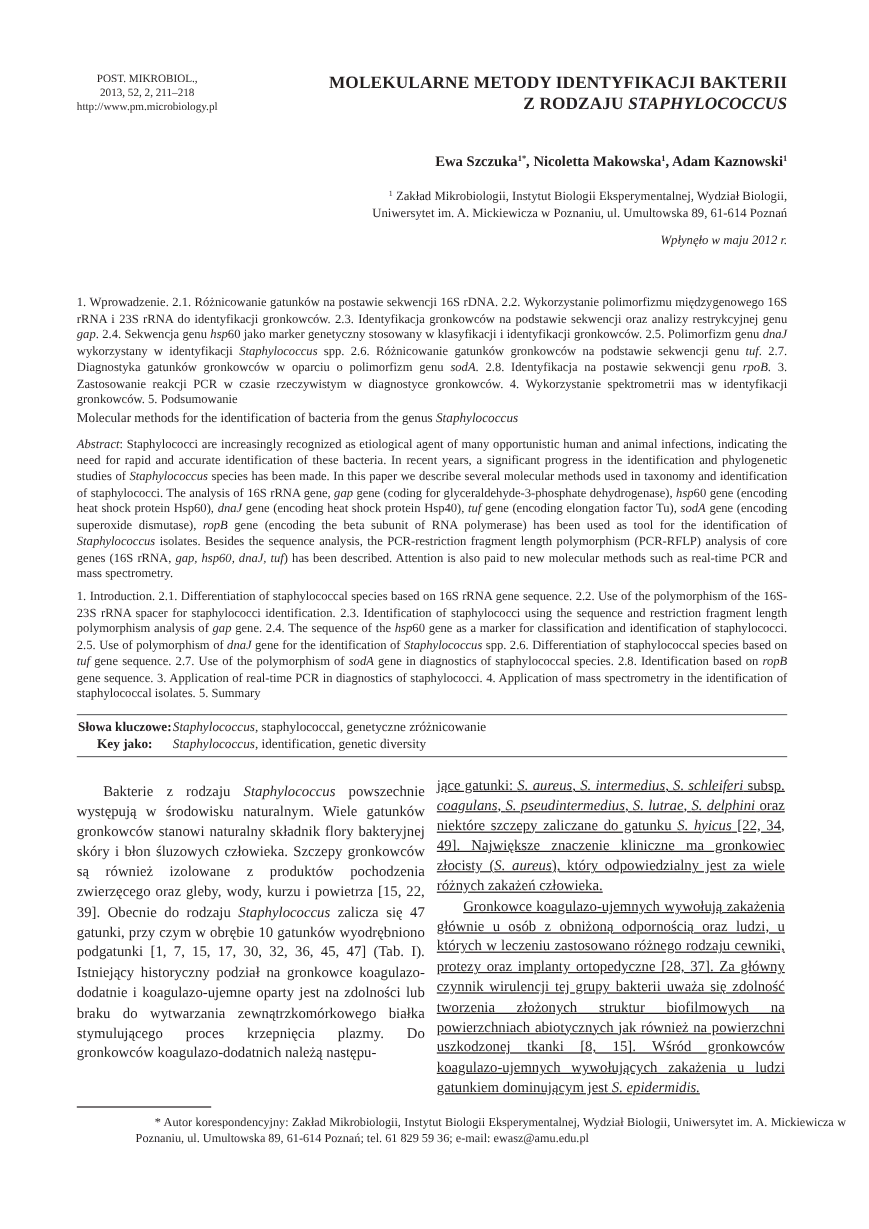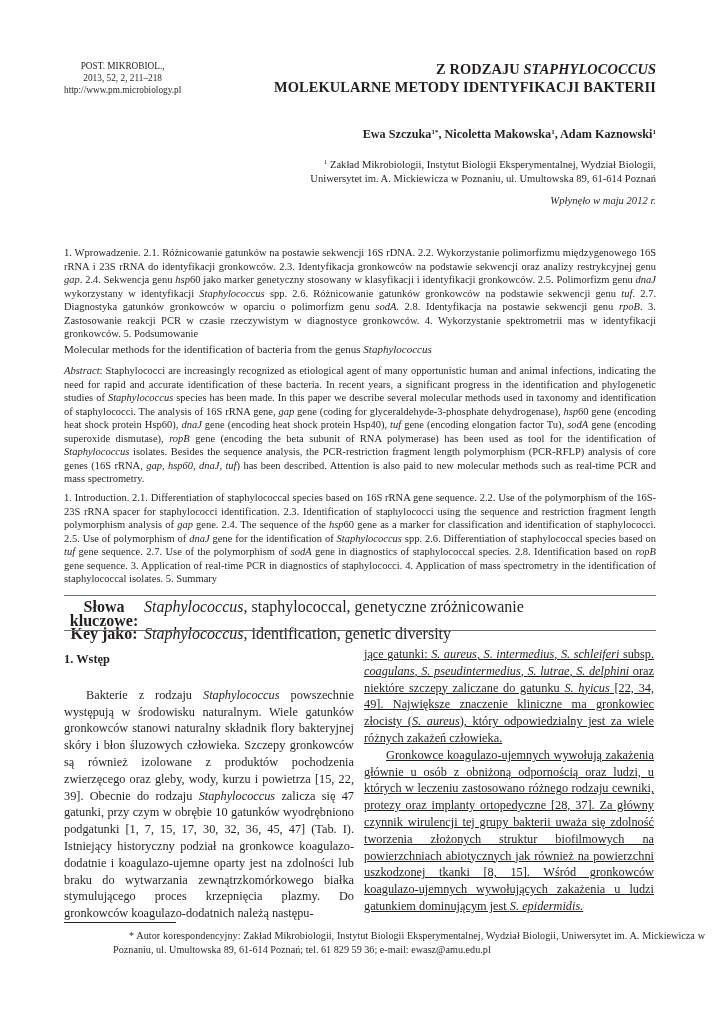--- a/index.html
+++ b/index.html
@@ -18,21 +18,21 @@
 
   .para { left: 64px; width: 592px; font-size: 10.5px; line-height: 13.5px; text-align: justify; }
   #toc-pl { top: 246px; }
   #en-title { top: 343px; font-weight: normal; font-size: 11px; }
   #abstract { top: 364px; }
   #toc-en { top: 491px; }
 
   .hr { left: 64px; width: 592px; height: 0; border-top: 1.3px solid #6d6e71; }
   #rule1 { top: 595px; }
   #rule2 { top: 630px; }
-  #kw { left: 64px; top: 600px; font-size: 16px; line-height: 13.5px; }
+  #kw { left: 64px; top: 600px; font-size: 11px; line-height: 13.5px; }
   #kw .row { display: flex; }
   #kw .lbl { width: 80px; font-weight: bold; }
 
   .col { font-size: 12.3px; line-height: 16.8px; text-align: justify; width: 290px; }
   #col-left { left: 64px; top: 651px; }
   #col-right { left: 364px; top: 646px; text-decoration: underline; }
   .section-h { font-weight: bold; font-size: 12.4px; margin-bottom: 19px; }
   .indent { text-indent: 22px; }
   .col p { margin: 0; }
 
@@ -42,22 +42,22 @@
 </head>
 <body>
 
 <div id="journal" class="abs">
   <div>POST. MIKROBIOL.,</div>
   <div>2013, 52, 2, 211–218</div>
   <div>http://www.pm.microbiology.pl</div>
 </div>
 
 <div id="title" class="abs">
+  <div>MOLEKULARNE METODY IDENTYFIKACJI BAKTERII</div>
   <div><span>Z RODZAJU </span><i>STAPHYLOCOCCUS</i></div>
-  <div>MOLEKULARNE METODY IDENTYFIKACJI BAKTERII</div>
 </div>
 
 <div id="authors" class="abs">
   <span><span>Ewa Szczuka</span><sup>1*</sup></span><span>, </span><span><span>Nicoletta Makowska</span><sup>1</sup></span><span>, </span><span><span>Adam Kaznowski</span><sup>1</sup></span>
 </div>
 
 <div id="affil" class="abs">
   <div><sup>1</sup> <span>Zakład Mikrobiologii, Instytut Biologii Eksperymentalnej, Wydział Biologii,</span></div>
   <div>Uniwersytet im. A. Mickiewicza w Poznaniu, ul. Umultowska 89, 61-614 Poznań</div>
 </div>
@@ -79,21 +79,20 @@
     <span><i>Staphylococcus</i><span>, staphylococcal, genetyczne zróżnicowanie</span></span>
   </div>
   <div class="row">
     <span class="lbl">Key jako:</span>
     <span><i>Staphylococcus</i><span>, identification, genetic diversity</span></span>
   </div>
 </div>
 <div id="rule2" class="abs hr"></div>
 
 <div id="col-left" class="abs col">
-  <div class="section-h">1.  Wstęp</div>
   <p class="indent"><span>Bakterie z rodzaju </span><i>Staphylococcus</i><span> powszechnie występują w środowisku naturalnym. Wiele gatunków gronkowców stanowi naturalny składnik flory bakteryjnej skóry i błon śluzowych człowieka. Szczepy gronkowców są również izolowane z produktów pochodzenia zwierzęcego oraz gleby, wody, kurzu i powietrza [15, 22, 39]. Obecnie do rodzaju </span><i>Staphylococcus</i><span> zalicza się 47 gatunki, przy czym w obrębie 10 gatunków wyodrębniono podgatunki [1, 7, 15, 17, 30, 32, 36, 45, 47] (Tab. I). Istniejący historyczny podział na gronkowce koagulazo-dodatnie i koagulazo-ujemne oparty jest na zdolności lub braku do wytwarzania zewnątrzkomórkowego białka stymulującego proces krzepnięcia plazmy. Do gronkowców koagulazo-dodatnich należą następu-</span></p>
 </div>
 
 <div id="col-right" class="abs col">
   <p><span>jące gatunki: </span><i>S. aureus</i><span>, </span><i>S. intermedius</i><span>, </span><i>S. schleiferi</i><span> subsp. </span><i>coagulans</i><span>, </span><i>S. pseudintermedius</i><span>, </span><i>S. lutrae</i><span>, </span><i>S. delphini</i><span> oraz niektóre szczepy zaliczane do gatunku </span><i>S. hyicus</i><span> [22, 34, 49]. Największe znaczenie kliniczne ma gronkowiec złocisty (</span><i>S. aureus</i><span>), który odpowiedzialny jest za wiele różnych zakażeń człowieka.</span></p>
   <p class="indent"><span>Gronkowce koagulazo-ujemnych wywołują zakażenia głównie u osób z obniżoną odpornością oraz ludzi, u których w leczeniu zastosowano różnego rodzaju cewniki, protezy oraz implanty ortopedyczne [28, 37]. Za główny czynnik wirulencji tej grupy bakterii uważa się zdolność tworzenia złożonych struktur biofilmowych na powierzchniach abiotycznych jak również na powierzchni uszkodzonej tkanki [8, 15]. Wśród gronkowców koagulazo-ujemnych wywołujących zakażenia u ludzi gatunkiem dominującym jest </span><i>S. epidermidis.</i></p>
 </div>
 
 <div id="fn-rule" class="abs"></div>
 <div id="footnote" class="abs">* Autor korespondencyjny:  Zakład Mikrobiologii, Instytut Biologii Eksperymentalnej, Wydział Biologii, Uniwersytet im. A. Mickiewicza w Poznaniu, ul. Umultowska 89, 61-614 Poznań; tel. 61 829 59 36; e-mail: ewasz@amu.edu.pl</div>

